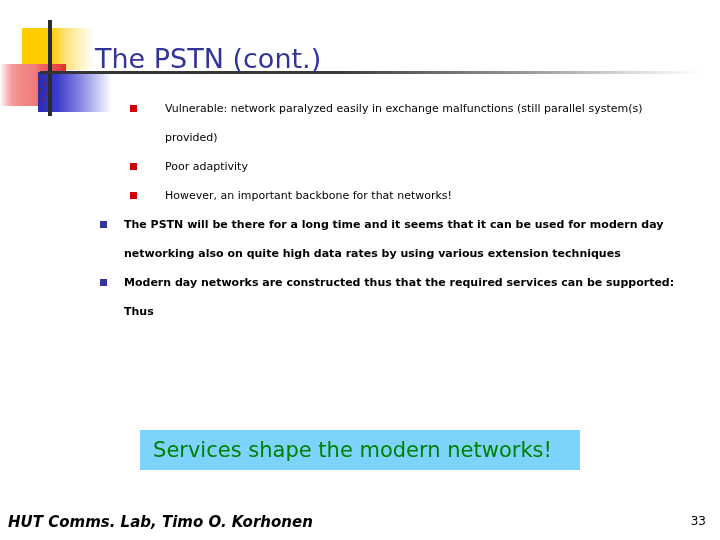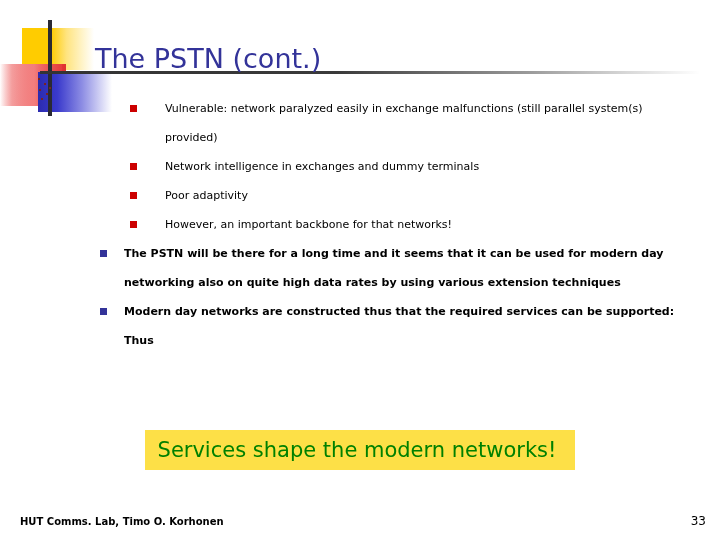--- a/index.html
+++ b/index.html
@@ -160,35 +160,36 @@
   
   .callout-wrap {
     position: absolute;
     left: 0;
     top: 430px;
     width: 720px;
     text-align: center;
   }
   .callout {
     display: inline-block;
-    background: #fde047;
+    background: #7dd3fc;
     color: #008000;
     font-size: 21px;
     line-height: 30px;
-    padding: 5px 19px 5px 13px;
+    padding: 5px 28px 5px 13px;
     font-family: "DejaVu Sans", sans-serif;
   }
 
   
   .footer-left {
     position: absolute;
-    left: 20px;
+    left: 8px;
     top: 516px;
-    font-size: 10px;
+    font-size: 15px;
     line-height: 12px;
+    font-style: italic;
     font-weight: bold;
     color: #000000;
     font-family: "DejaVu Sans", sans-serif;
   }
   .footer-page {
     position: absolute;
     right: 14px;
     top: 512px;
     font-size: 12px;
     line-height: 18px;
@@ -223,21 +224,20 @@
 
   <div class="body">
 
     <div class="bullet lvl2">
       <span class="marker"></span>
       <span class="btext">Vulnerable: network paralyzed easily in exchange malfunctions (still parallel system(s) provided)</span>
     </div>
 
     <div class="bullet lvl2">
       <span class="marker"></span>
-      <span class="btext">Network intelligence in exchanges and dummy terminals</span>
     </div>
 
     <div class="bullet lvl2">
       <span class="marker"></span>
       <span class="btext">Poor adaptivity</span>
     </div>
 
     <div class="bullet lvl2">
       <span class="marker"></span>
       <span class="btext">However, an important backbone for that networks!</span>

